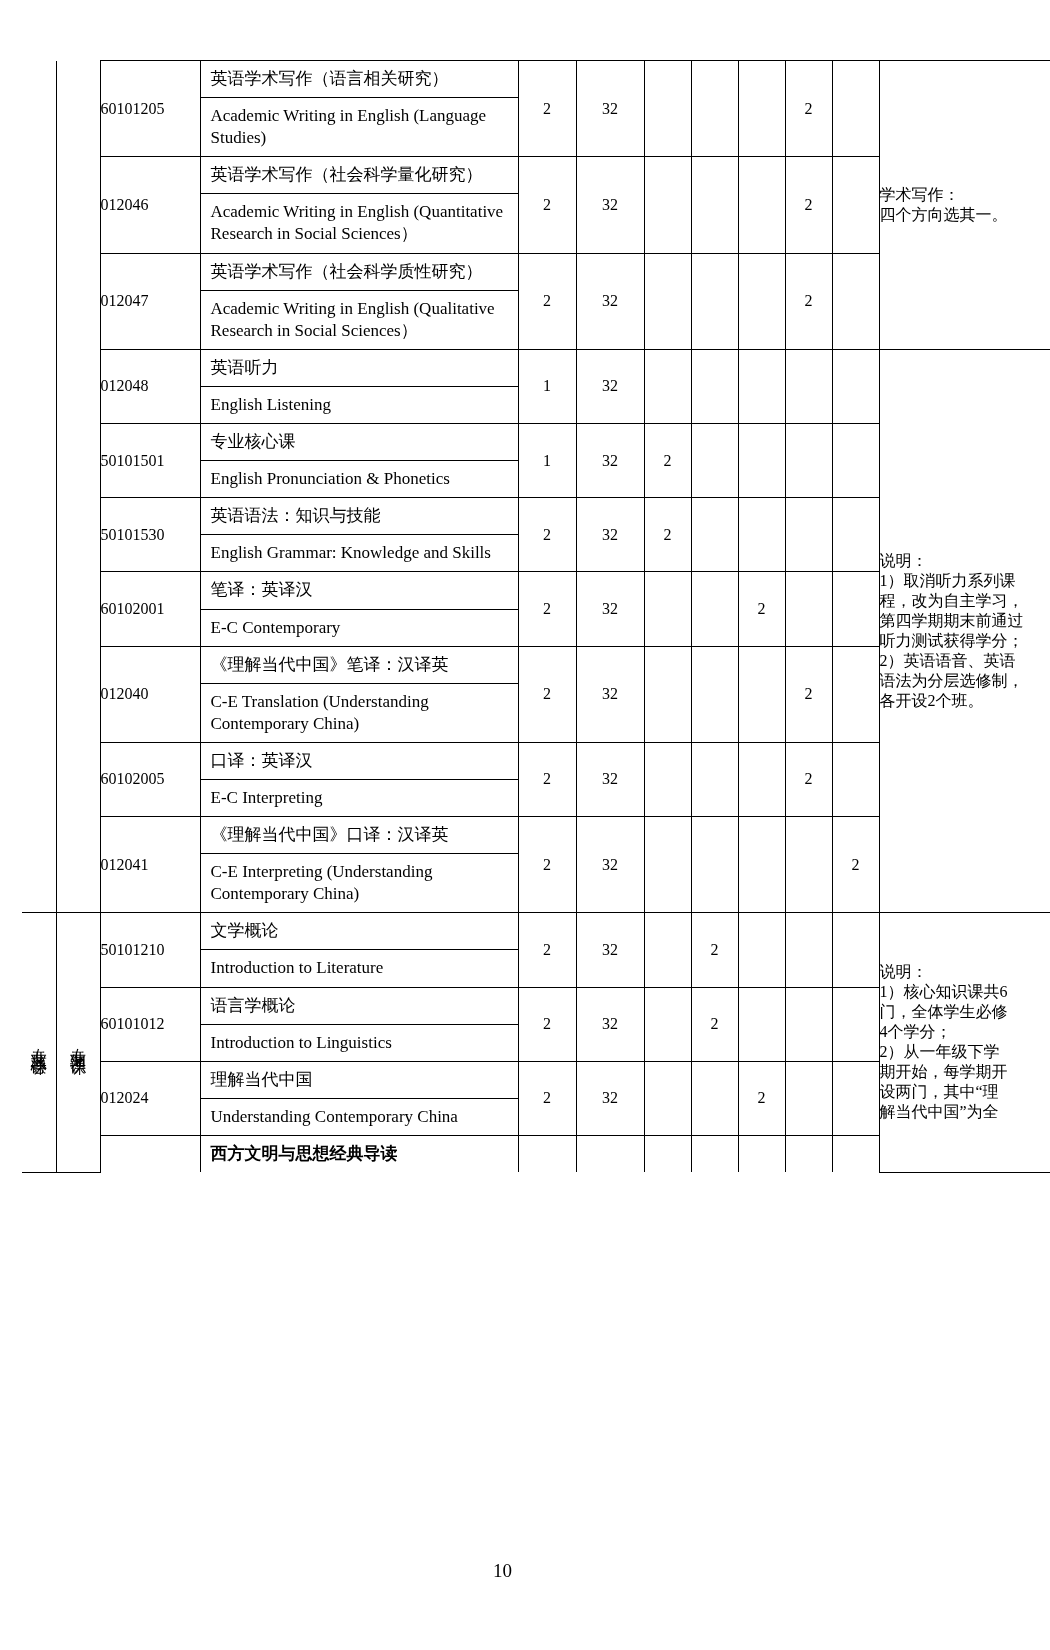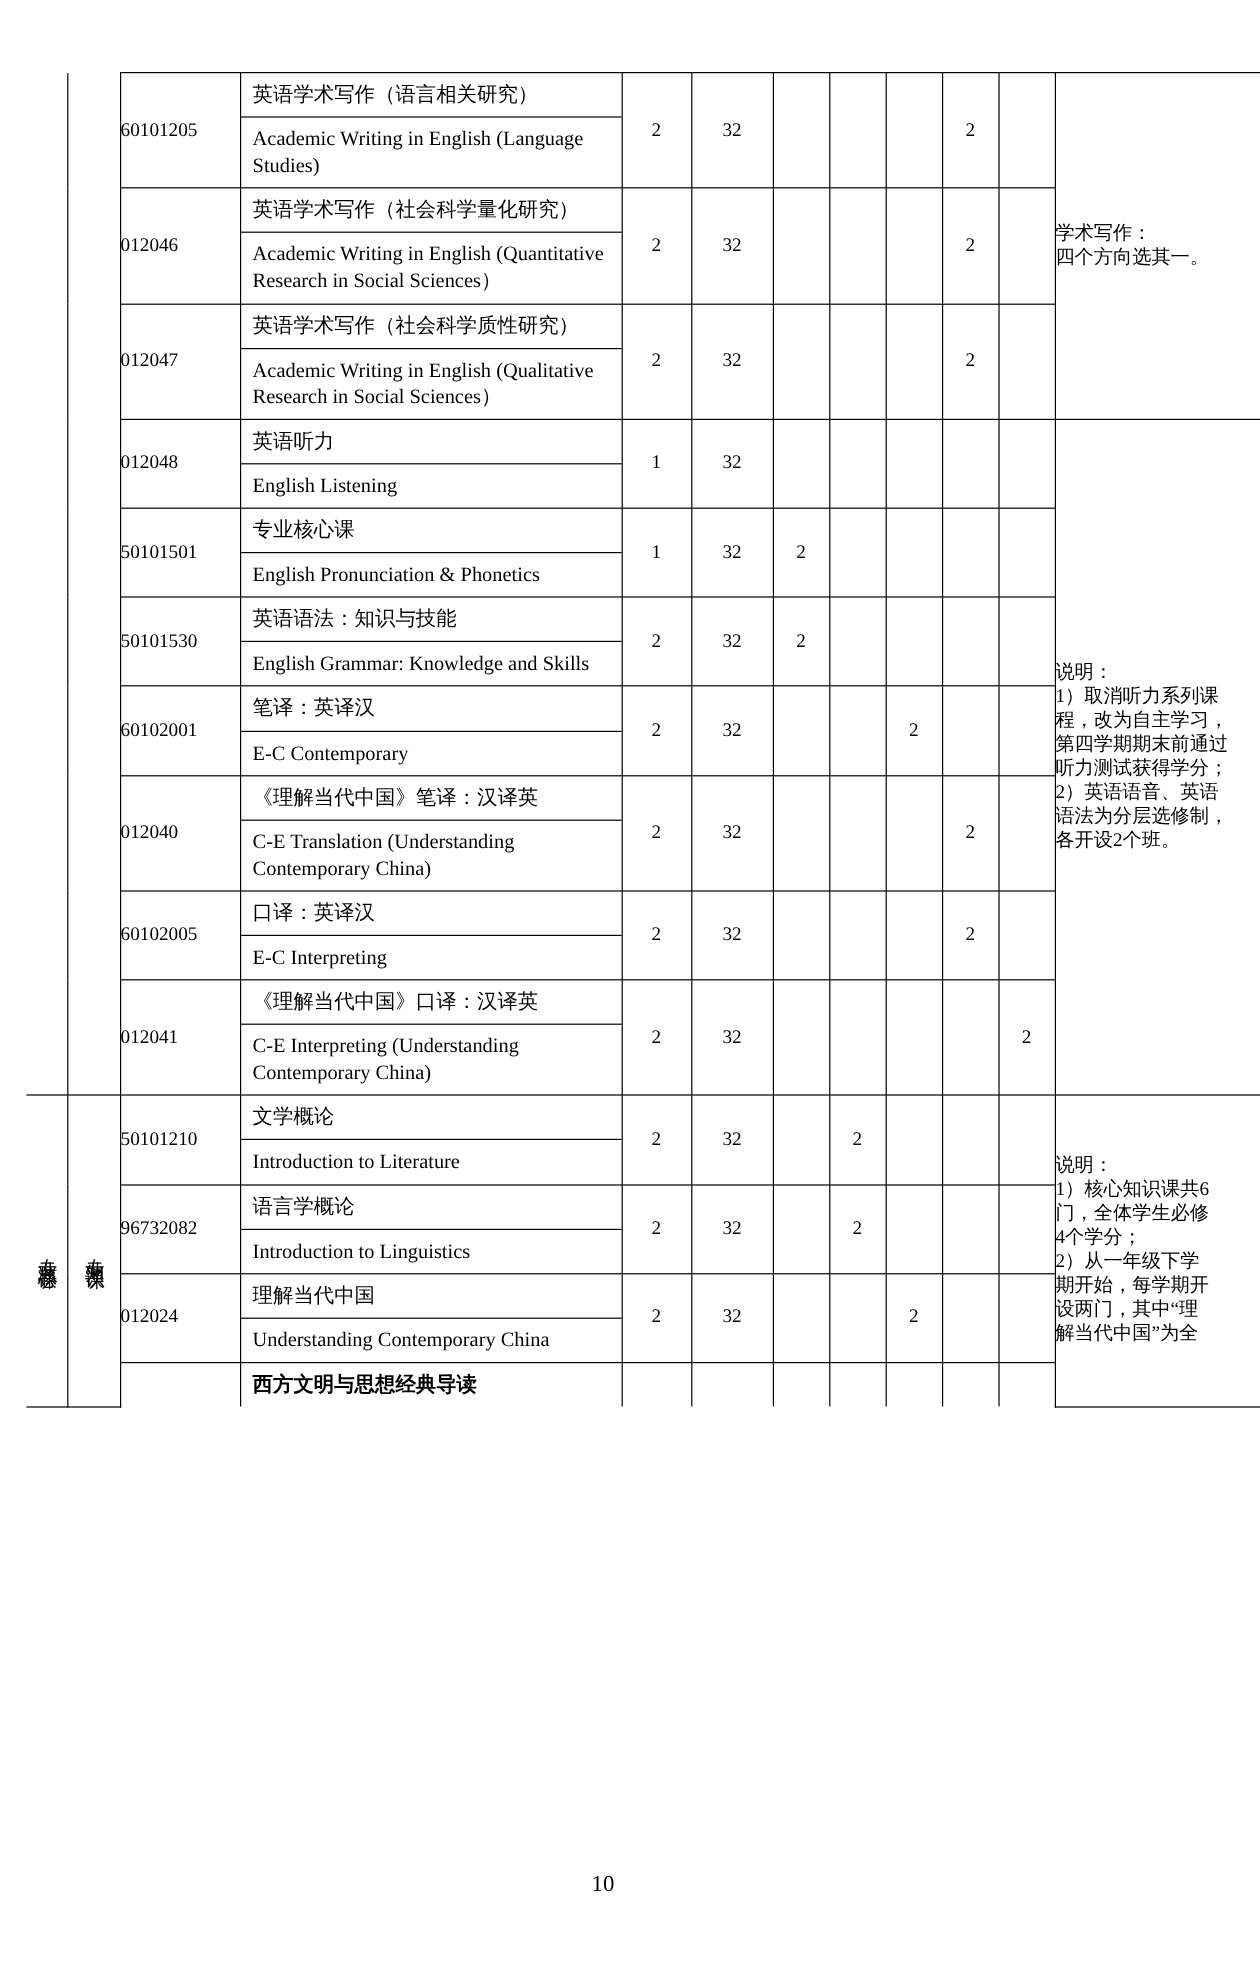--- a/index.html
+++ b/index.html
@@ -324,21 +324,21 @@
           <span class="nline">门，全体学生必修</span>
           <span class="nline">4个学分；</span>
           <span class="nline">2）从一年级下学</span>
           <span class="nline">期开始，每学期开</span>
           <span class="nline">设两门，其中“理</span>
           <span class="nline">解当代中国”为全</span>
         </td>
       </tr>
 
       <tr>
-        <td class="code-cell">96732082</td>
+        <td class="code-cell">60101012</td>
         <td class="name-cell">
           <div class="name-cn">语言学概论</div>
           <div class="name-en">Introduction to Linguistics</div>
         </td>
         <td class="num-cell">2</td>
         <td class="num-cell">32</td>
         <td class="num-cell"></td>
         <td class="num-cell">2</td>
         <td class="num-cell"></td>
         <td class="num-cell"></td>

